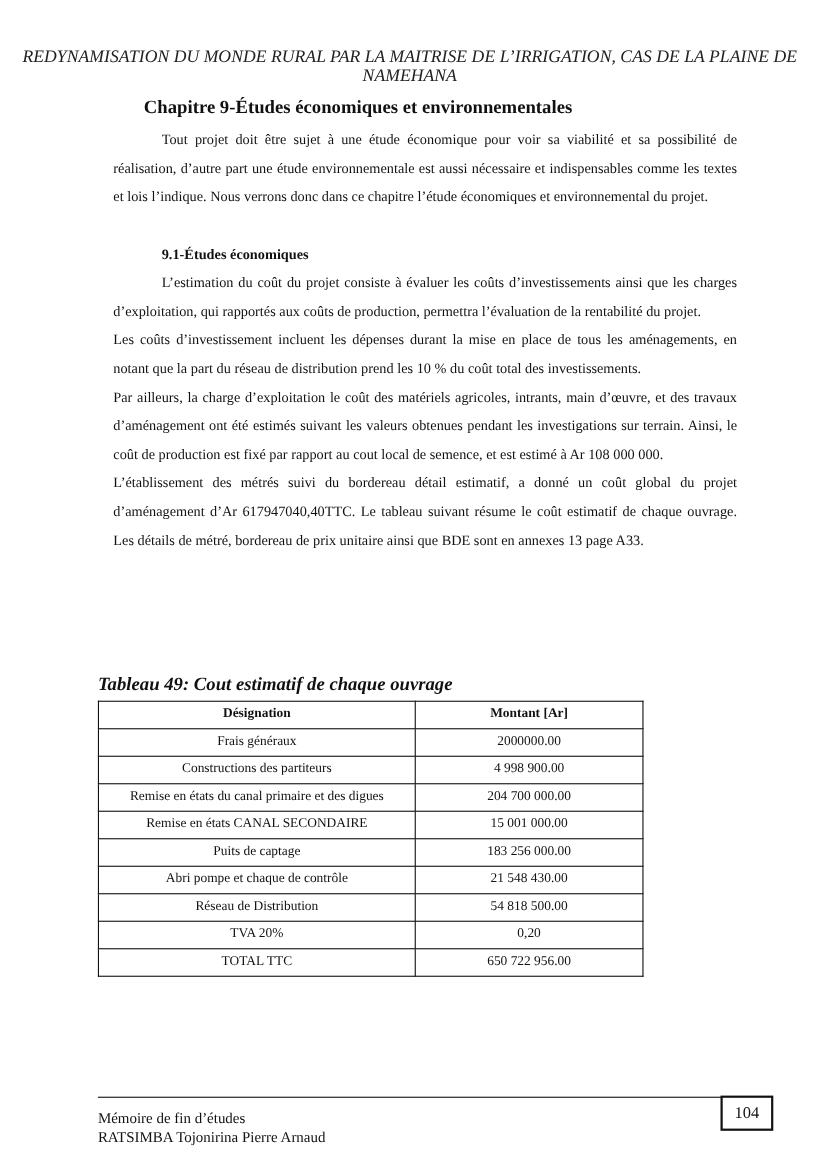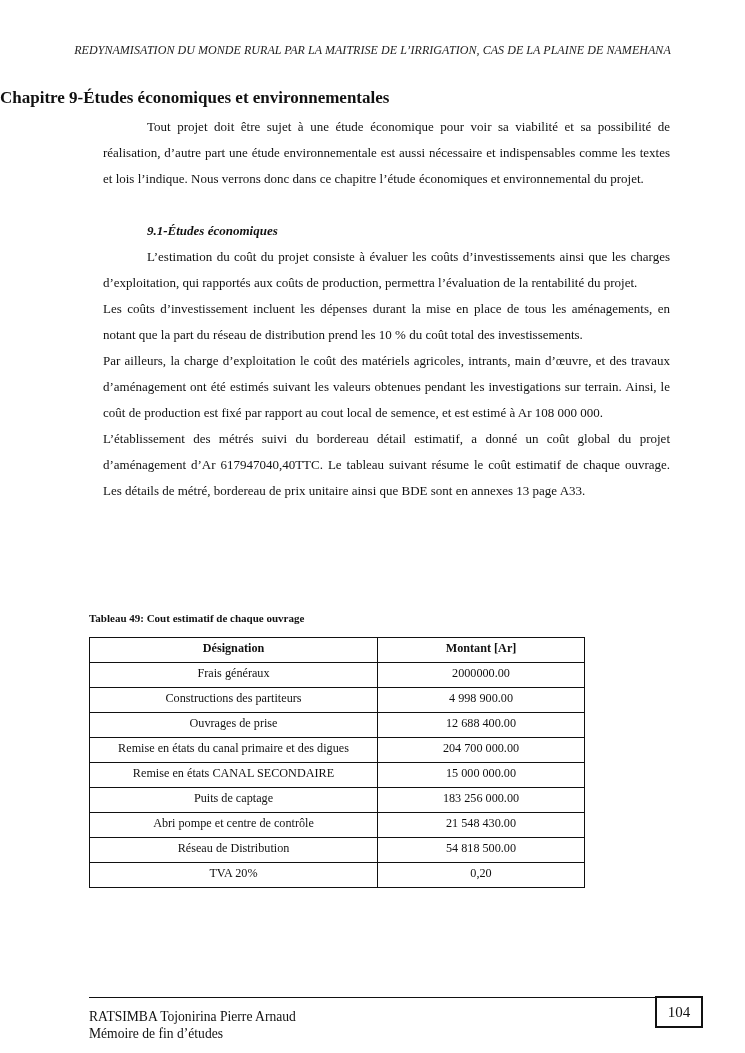--- a/index.html
+++ b/index.html
@@ -2,35 +2,35 @@
 <html><head>
 <meta charset="utf-8">
 <style>
   html, body { margin: 0; padding: 0; background: #ffffff; }
   body {
     width: 745px; height: 1053px; position: relative; overflow: hidden;
     font-family: "Liberation Serif", serif; color: #111;
   }
   .running-header {
     position: absolute; top: 43px; left: 0; width: 745px; text-align: center;
-    font-style: italic; font-size: 12px; letter-spacing: 0.05px; color: #222;
+    font-style: italic; font-size: 16px; letter-spacing: 0.05px; color: #222;
   }
   .chapter-title {
-    position: absolute; top: 88px; left: 0; width: 651px; text-align: left;
+    position: absolute; top: 88px; left: 0; width: 651px; text-align: center;
     font-weight: bold; font-size: 17px;
   }
   .body-text {
     position: absolute; left: 103px; width: 567px;
     font-size: 13px; line-height: 26px; text-align: justify;
   }
   .body-text p { margin: 0; }
   .indent { text-indent: 44px; }
-  .section-heading { font-weight: bold; padding-left: 44px; font-style: italic; }
+  .section-heading { font-weight: bold; padding-left: 44px; }
   .table-caption {
-    position: absolute; top: 612px; left: 89px; font-weight: bold; font-size: 11px;
+    position: absolute; top: 612px; left: 89px; font-weight: bold; font-size: 17px; font-style: italic;
   }
   table.cost-table {
     position: absolute; top: 637px; left: 89px; width: 496px;
     border-collapse: collapse; font-size: 12.2px;
   }
   table.cost-table th, table.cost-table td {
     border: 1px solid #111; text-align: center; height: 24px; padding: 0;
     vertical-align: top; line-height: 20px;
   }
   table.cost-table th { font-weight: bold; }
@@ -79,48 +79,48 @@
   <tbody>
     <tr>
         <td>Frais généraux</td>
         <td>2000000.00</td>
       </tr>
     <tr>
         <td>Constructions des partiteurs</td>
         <td>4 998 900.00</td>
       </tr>
     <tr>
-        <td>Ouvrages de prise</td>
-        <td>12 688 400.00</td>
-      </tr>
-    <tr>
         <td>Remise en états du canal primaire et des digues</td>
         <td>204 700 000.00</td>
       </tr>
     <tr>
         <td>Remise en états CANAL SECONDAIRE</td>
-        <td>15 000 000.00</td>
+        <td>15 001 000.00</td>
       </tr>
     <tr>
         <td>Puits de captage</td>
         <td>183 256 000.00</td>
       </tr>
     <tr>
-        <td>Abri pompe et centre de contrôle</td>
+        <td>Abri pompe et chaque de contrôle</td>
         <td>21 548 430.00</td>
       </tr>
     <tr>
         <td>Réseau de Distribution</td>
         <td>54 818 500.00</td>
       </tr>
     <tr>
         <td>TVA 20%</td>
         <td>0,20</td>
       </tr>
+    <tr>
+        <td>TOTAL TTC</td>
+        <td>650 722 956.00</td>
+      </tr>
   </tbody>
 </table>
 
 <div class="footer-rule"></div>
 <div class="footer-author">
+  <div>Mémoire de fin d’études</div>
   <div>RATSIMBA Tojonirina Pierre Arnaud</div>
-  <div>Mémoire de fin d’études</div>
 </div>
 <div class="page-number">104</div>
 
 </body></html>

